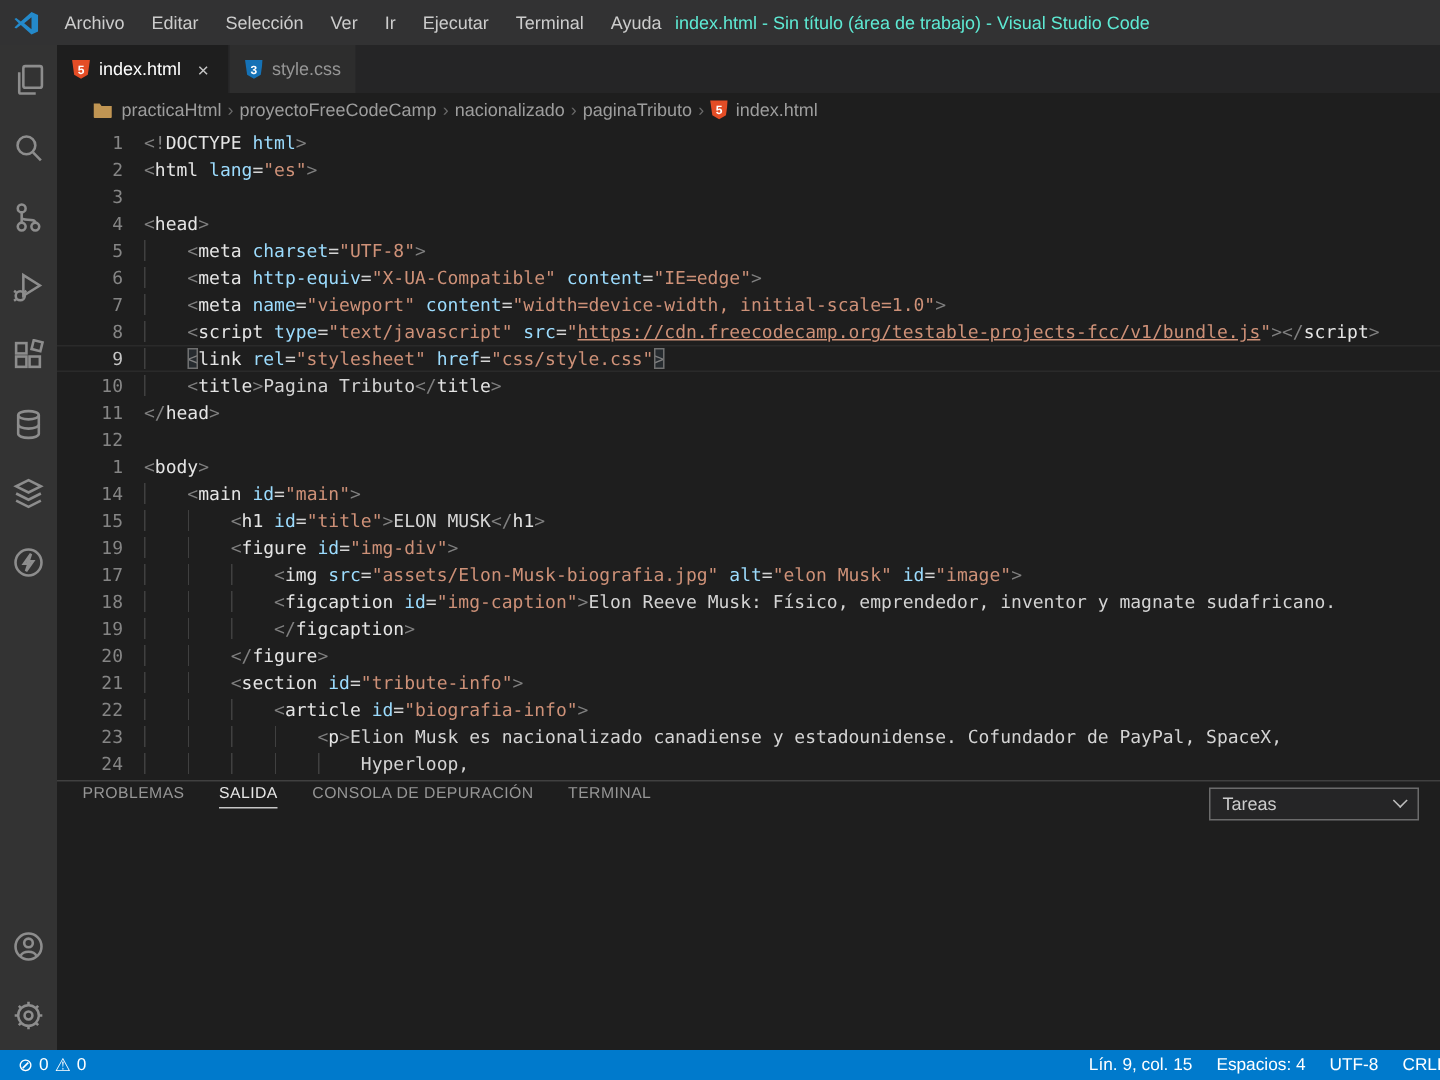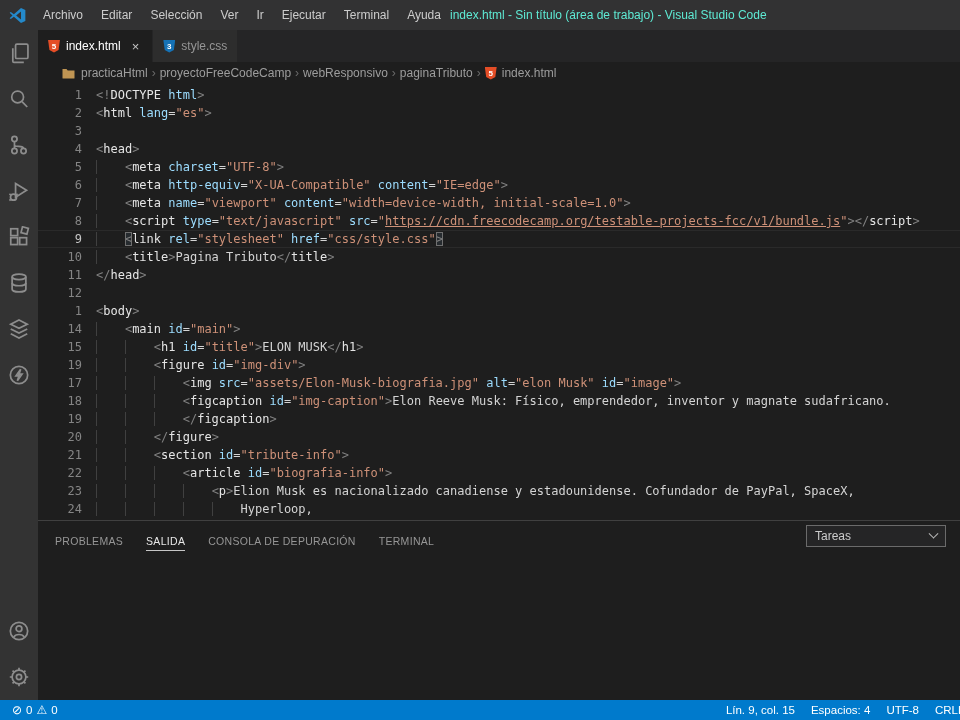--- a/index.html
+++ b/index.html
@@ -48,21 +48,21 @@
   .tk-a { color:#9cdcfe; }
   .tk-o { color:#d4d4d4; }
   .tk-s { color:#ce9178; }
   .tk-x { color:#d4d4d4; }
   .tk-l { color:#ce9178; text-decoration:underline; }
   .tk-w { box-shadow:inset 1px 0 0 #404040; }
   .tk-pb { color:#808080; outline:1px solid #707070; outline-offset:-1px; background:rgba(90,120,150,.15); }
   
   .panel { height:180px; border-top:1px solid rgba(128,128,128,.35); flex:none; display:flex; flex-direction:column; }
   .panel-header { height:30px; display:flex; align-items:center; padding-left:17px; flex:none; }
-  .panel-tab { margin-right:23px; font-size:10.5px; letter-spacing:.3px; color:#969696; height:30px; display:flex; align-items:flex-end; }
+  .panel-tab { margin-right:23px; font-size:10.5px; letter-spacing:.3px; color:#969696; height:30px; display:flex; align-items:flex-start; }
   .panel-tab span { padding:2px 0 3px; border-bottom:1px solid transparent; }
   .panel-tab.active { color:#e7e7e7; }
   .panel-tab.active span { border-bottom-color:#c6c6c6; }
   .tasks-select { margin-left:auto; margin-right:14px; width:140px; height:22px; background:#252526; border:1px solid #6b6b6b; color:#cccccc; font-size:12px; display:flex; align-items:center; padding:0 8px; }
   .chevron-down { margin-left:auto; width:7px; height:7px; border-right:1px solid #bdbdbd; border-bottom:1px solid #bdbdbd; transform:rotate(45deg) translate(-2px,-2px); }
   .panel-body { flex:1; }
   
   .statusbar { height:20px; background:#007acc; color:#ffffff; display:flex; align-items:center; font-size:11.5px; padding-left:8px; overflow:hidden; }
   .sb-item { display:flex; align-items:center; gap:4px; padding:0 4px; height:20px; }
   .sb-icon { font-size:12px; line-height:1; }
@@ -179,21 +179,21 @@
     <div class="breadcrumbs" id="breadcrumbs">
       <span class="bc-folder">
         <svg width="13" height="11" viewBox="0 0 13 11">
             <path d="M0.5 1 h4 l1.2 1.6 H12.5 V10 a0.6 0.6 0 0 1 -0.6 .6 H1.1 A0.6 0.6 0 0 1 0.5 10 Z" fill="#c09553"></path>
           </svg>
       </span>
     <span class="bc-item">practicaHtml</span>
         <span class="bc-sep">›</span>
         <span class="bc-item">proyectoFreeCodeCamp</span>
         <span class="bc-sep">›</span>
-        <span class="bc-item">webResponsivo</span>
+        <span class="bc-item">nacionalizado</span>
         <span class="bc-sep">›</span>
         <span class="bc-item">paginaTributo</span>
         <span class="bc-sep">›</span>
         <span class="ficon bc-ficon" style="background: rgb(228, 77, 38);">5</span>
         <span class="bc-item">index.html</span>
       </div>
     <div class="editor" id="editor">
         <div class="code-line"><span class="line-num">1</span><span><span class="tk-p">&lt;!</span><span class="tk-t">DOCTYPE</span><span class="tk-a"> html</span><span class="tk-p">&gt;</span></span></div>
         <div class="code-line"><span class="line-num">2</span><span><span class="tk-p">&lt;</span><span class="tk-t">html</span><span class="tk-a"> lang</span><span class="tk-o">=</span><span class="tk-s">"es"</span><span class="tk-p">&gt;</span></span></div>
         <div class="code-line"><span class="line-num">3</span><span></span></div>

